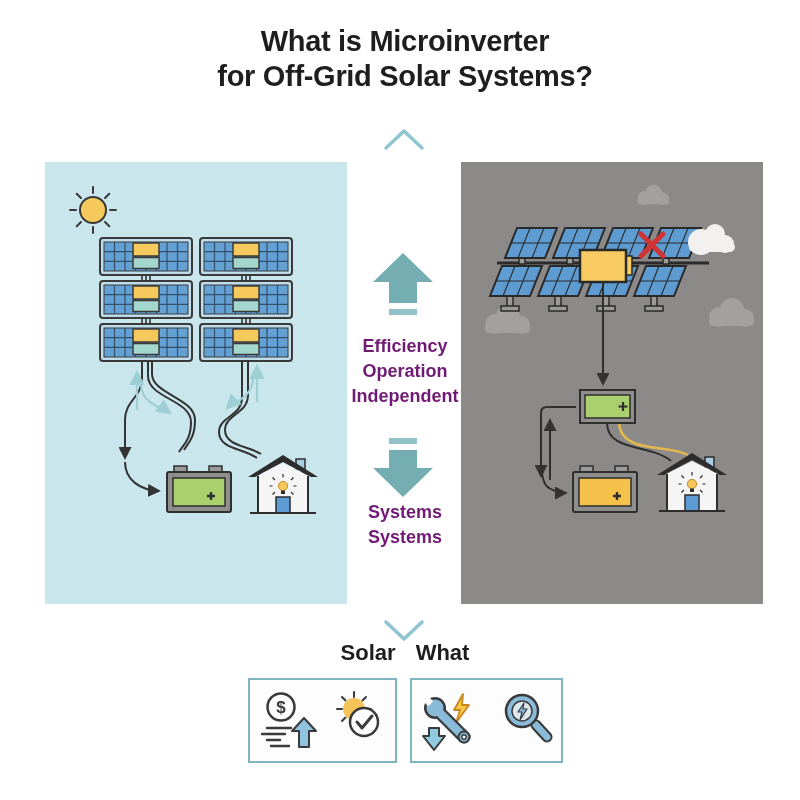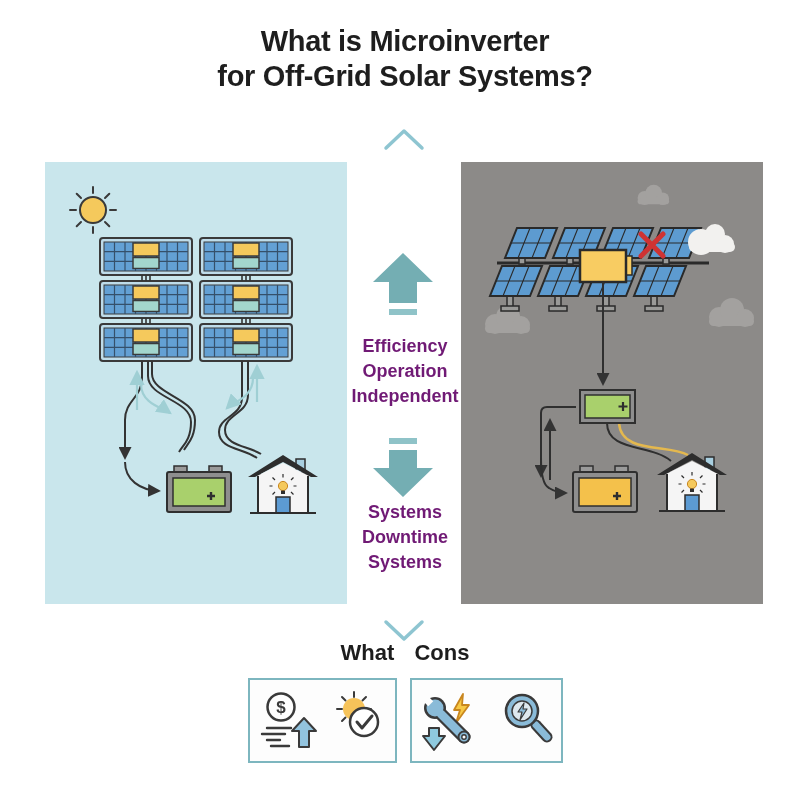--- a/index.html
+++ b/index.html
@@ -218,27 +218,26 @@
     </g>
   </svg>
 
   <div class="abs mid-label" id="label-up">
     <span>Efficiency</span>
     <span>Operation</span>
     <span>Independent</span>
   </div>
   <div class="abs mid-label" id="label-down">
     <span>Systems</span>
-    <span>Downtime</span>
     <span>Systems</span>
   </div>
 
   <div class="abs procon-row">
+    <span>Solar</span>
     <span>What</span>
-    <span>Cons</span>
   </div>
 
   <div class="abs icon-box" id="pros-box">
     <svg width="62" height="62" viewBox="0 0 62 62">
       <circle cx="23" cy="17" r="13.5" fill="#fefefe" stroke="#3a3a3a" stroke-width="2.5"></circle>
       <text x="23" y="23" text-anchor="middle" font-size="17" font-weight="bold" fill="#3a3a3a" font-family="Liberation Sans, sans-serif">$</text>
       <path d="M9,38 H33 M4,44 H27 M9,50 H22 M13,56 H31" stroke="#3a3a3a" stroke-width="2.4" stroke-linecap="round"></path>
       <polygon points="46,28 58,41 51,41 51,57 41,57 41,41 34,41" fill="#92c3de" stroke="#3a3a3a" stroke-width="2" stroke-linejoin="round"></polygon>
     </svg>
     <svg width="58" height="60" viewBox="0 0 58 60">

